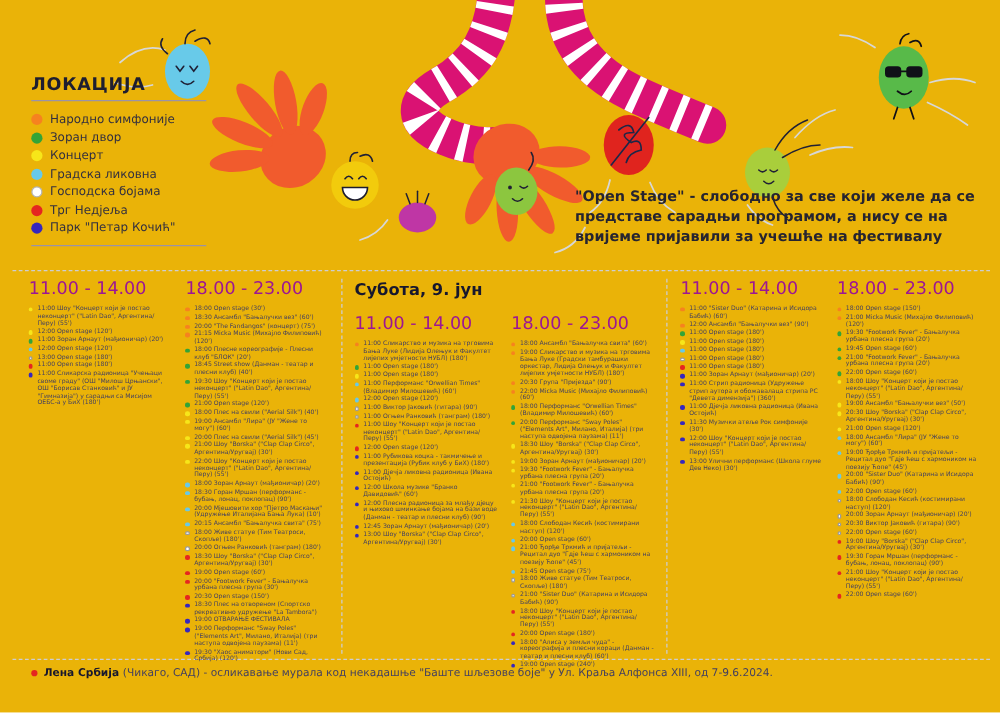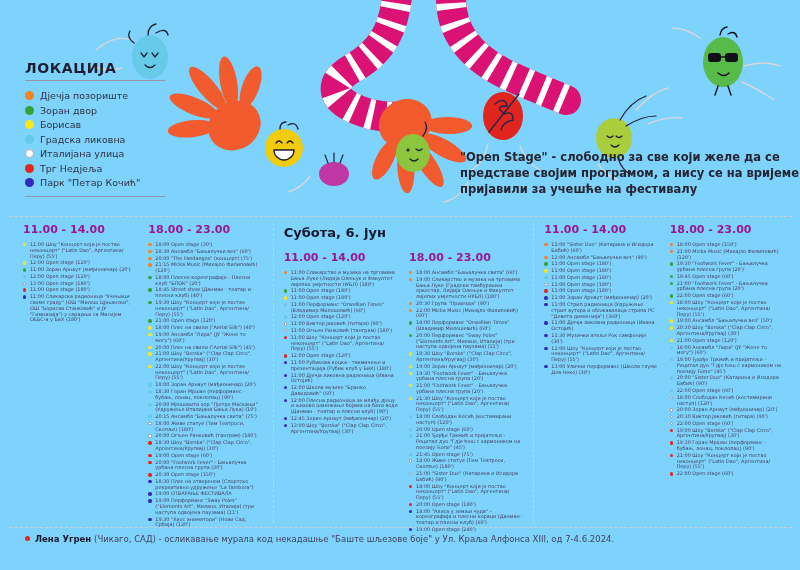--- a/index.html
+++ b/index.html
@@ -1,16 +1,16 @@
 <!DOCTYPE html>
 <html><head>
 <meta charset="utf-8">
 <style>
   html,body{margin:0;padding:0;background:#fff}
-  .page{position:relative;width:800px;height:570px;background:#7dd3fc;overflow:hidden;
+  .page{position:relative;width:800px;height:570px;background:#eab308;overflow:hidden;
         font-family:"DejaVu Sans",sans-serif;}
   .deco{position:absolute;top:0;left:0;pointer-events:none}
 
   .legend{position:absolute;left:25px;top:60px;width:158px;z-index:5}
   .legend h2{font-size:14px;font-weight:700;color:#1e1e30;letter-spacing:.6px;margin:0 0 4px}
   .rule{border-top:1px solid #9a93a8;width:140px;margin:4px 0 9px}
   .rule.b{margin:8px 0 0}
   .lg-item{display:flex;align-items:center;gap:6px;margin-bottom:3.5px}
   .lg-dot{width:9px;height:9px;border-radius:50%;flex:none;box-sizing:border-box}
   .lg-dot.white{border:1px solid #b3b3b3;background:#fff}
@@ -23,21 +23,21 @@
   .sep{position:absolute;left:10px;right:8px;border-top:1.5px dashed #cdcdd3;z-index:4}
   .sep.top{top:216px}
   .sep.bottom{top:527px}
 
   .days{position:absolute;left:13px;right:6px;top:223px;height:300px;display:flex;z-index:5}
   .day{flex:1;min-width:0;padding:0 10px}
   .day+.day{border-left:1.5px dashed #cdcdd3}
   .day-title{font-size:13px;font-weight:700;color:#17172e;margin:2px 0 11px}
   .sessions{display:flex;gap:11px}
   .session{flex:1;min-width:0}
-  .time{font-size:11px;font-weight:700;color:#9c1694;margin:0 0 6px}
+  .time{font-size:14px;font-weight:400;color:#9c1694;margin:0 0 6px}
   .ev{position:relative;padding-left:7px;font-size:4.9px;line-height:1.18;color:#45415f;margin-bottom:1px}
   .ev .d{position:absolute;left:0;top:1px;width:3.4px;height:3.4px;border-radius:50%;box-sizing:border-box}
   .ev .d.white{border:.6px solid #9a9a9a;background:#fff}
 
   .footer{position:absolute;left:25px;top:534px;display:flex;align-items:flex-start;gap:5px;
           font-size:8.5px;color:#45415f;z-index:5}
   .footer .fd{width:5px;height:5px;border-radius:50%;margin-top:2px;flex:none}
   .footer strong{color:#17172e;font-weight:700;margin-right:3px}
 </style>
 </head>
@@ -166,51 +166,51 @@
       </g>
     </g>
   </svg>
 
   <aside class="legend">
     <h2>ЛОКАЦИЈА</h2>
     <div class="rule"></div>
     <div id="legend-items">
         <div class="lg-item">
           <span class="lg-dot" style="background: rgb(246, 130, 31);"></span>
-          <span class="lg-label">Дјечја позориште</span>
+          <span class="lg-label">Народно симфоније</span>
         </div>
         <div class="lg-item">
           <span class="lg-dot" style="background: rgb(51, 164, 55);"></span>
           <span class="lg-label">Зоран двор</span>
         </div>
         <div class="lg-item">
           <span class="lg-dot" style="background: rgb(247, 230, 25);"></span>
-          <span class="lg-label">Борисав</span>
+          <span class="lg-label">Концерт</span>
         </div>
         <div class="lg-item">
           <span class="lg-dot" style="background: rgb(103, 201, 233);"></span>
           <span class="lg-label">Градска ликовна</span>
         </div>
         <div class="lg-item">
           <span class="lg-dot white"></span>
-          <span class="lg-label">Италијана улица</span>
+          <span class="lg-label">Господска бојама</span>
         </div>
         <div class="lg-item">
           <span class="lg-dot" style="background: rgb(229, 38, 32);"></span>
           <span class="lg-label">Трг Недјеља</span>
         </div>
         <div class="lg-item">
           <span class="lg-dot" style="background: rgb(54, 39, 190);"></span>
           <span class="lg-label">Парк "Петар Кочић"</span>
         </div>
       </div>
     <div class="rule b"></div>
   </aside>
 
-  <p class="openstage"><strong>"Open Stage"</strong><span> - слободно за све који желе да се представе својим програмом, а нису се на вријеме пријавили за учешће на фестивалу</span></p>
+  <p class="openstage"><strong>"Open Stage"</strong><span> - слободно за све који желе да се представе сарадњи програмом, а нису се на вријеме пријавили за учешће на фестивалу</span></p>
 
   <div class="sep top"></div>
 
   <main class="days" id="days">
       <section class="day">
         <div class="sessions">
           <div class="session">
             <div class="time">11.00 - 14.00</div>
             <div class="ev"><span class="d" style="background: rgb(247, 230, 25);"></span><span>11:00 Шоу "Концерт који је постао неконцерт" ("Latin Dao", Аргентина/Перу) (55')</span></div>
             <div class="ev"><span class="d" style="background: rgb(247, 230, 25);"></span><span>12:00 Open stage (120')</span></div>
@@ -246,21 +246,21 @@
             <div class="ev"><span class="d" style="background: rgb(229, 38, 32);"></span><span>20:00 "Footwork Fever" - Бањалучка урбана плесна група (30')</span></div>
             <div class="ev"><span class="d" style="background: rgb(229, 38, 32);"></span><span>20:30 Open stage (150')</span></div>
             <div class="ev"><span class="d" style="background: rgb(54, 39, 190);"></span><span>18:30 Плес на отвореном (Спортско рекреативно удружење "La Tambora")</span></div>
             <div class="ev"><span class="d" style="background: rgb(54, 39, 190);"></span><span>19:00 ОТВАРАЊЕ ФЕСТИВАЛА</span></div>
             <div class="ev"><span class="d" style="background: rgb(54, 39, 190);"></span><span>19:00 Перформанс "Sway Poles" ("Elements Art", Милано, Италија) (три наступа одвојена паузама) (11')</span></div>
             <div class="ev"><span class="d" style="background: rgb(54, 39, 190);"></span><span>19:30 "Хаос аниматори" (Нови Сад, Србија) (120')</span></div>
           </div>
         </div>
       </section>
       <section class="day">
-        <h3 class="day-title">Субота, 6. јун</h3>
+        <h3 class="day-title">Субота, 9. јун</h3>
         <div class="sessions">
           <div class="session">
             <div class="time">11.00 - 14.00</div>
             <div class="ev"><span class="d" style="background: rgb(246, 130, 31);"></span><span>11:00 Сликарство и музика на трговима Бања Луке (Лидија Олењук и Факултет лијепих умјетности НУБЛ) (180')</span></div>
             <div class="ev"><span class="d" style="background: rgb(51, 164, 55);"></span><span>11:00 Open stage (180')</span></div>
             <div class="ev"><span class="d" style="background: rgb(247, 230, 25);"></span><span>11:00 Open stage (180')</span></div>
             <div class="ev"><span class="d" style="background: rgb(103, 201, 233);"></span><span>11:00 Перформанс "Orwellian Times" (Владимир Милошевић) (60')</span></div>
             <div class="ev"><span class="d" style="background: rgb(103, 201, 233);"></span><span>12:00 Open stage (120')</span></div>
             <div class="ev"><span class="d white"></span><span>11:00 Виктор Јаковић (гитара) (90')</span></div>
             <div class="ev"><span class="d white"></span><span>11:00 Огњен Ранковић (танграм) (180')</span></div>
@@ -343,15 +343,15 @@
             <div class="ev"><span class="d" style="background: rgb(229, 38, 32);"></span><span>22:00 Open stage (60')</span></div>
           </div>
         </div>
       </section>
     </main>
 
   <div class="sep bottom"></div>
 
   <footer class="footer">
     <span class="fd" style="background: rgb(229, 38, 32);"></span>
-    <span><strong>Лена Угрен</strong><span>(Чикаго, САД) - осликавање мурала код некадашње "Баште шљезове боје" у Ул. Краља Алфонса XIII, од 7-4.6.2024.</span></span>
+    <span><strong>Лена Србија</strong><span>(Чикаго, САД) - осликавање мурала код некадашње "Баште шљезове боје" у Ул. Краља Алфонса XIII, од 7-9.6.2024.</span></span>
   </footer>
 </div>
 
 </body></html>

